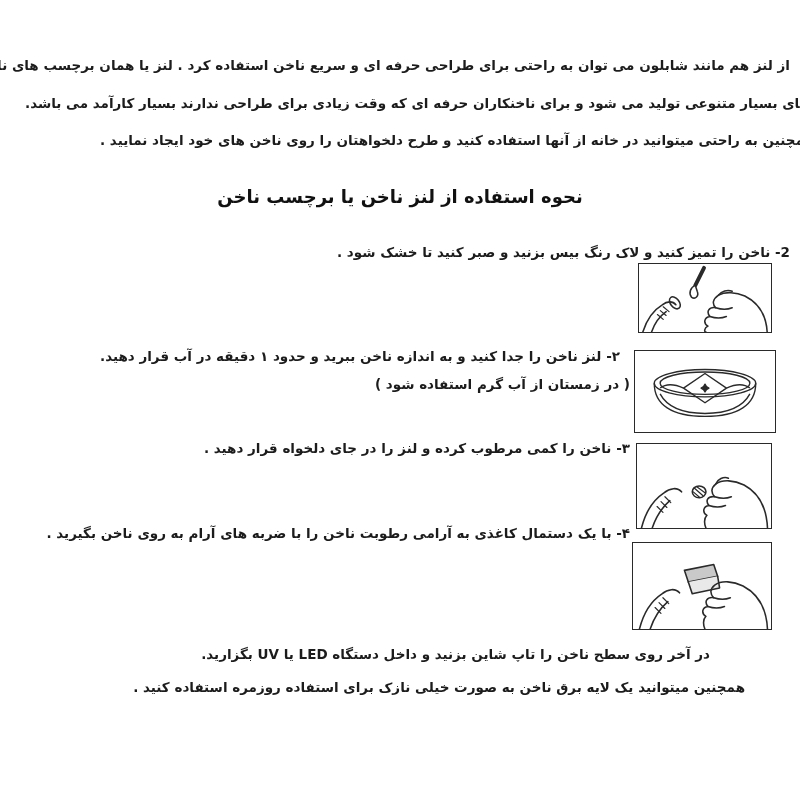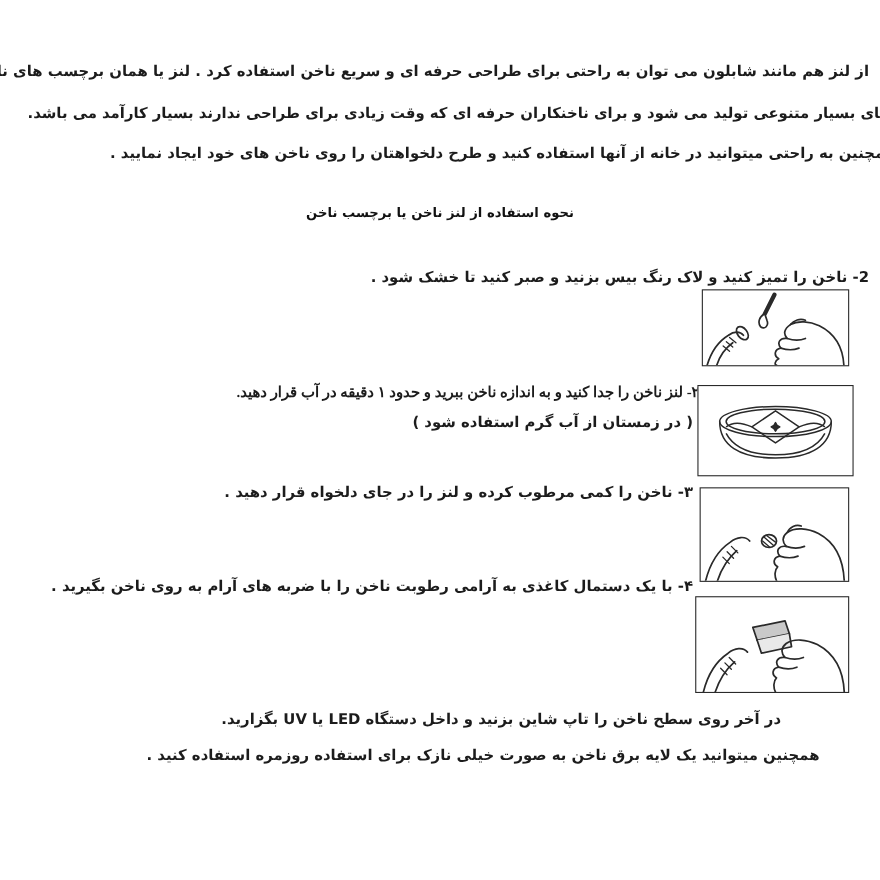--- a/index.html
+++ b/index.html
@@ -19,21 +19,21 @@
     font-size:13.5px;
     font-weight:700;
     color:#1c1c1c;
     letter-spacing:0;
   }
   .heading{
     position:absolute;
     width:100%;
     text-align:center;
     direction:rtl;
-    font-size:12px;
+    font-size:18px;
     font-weight:700;
     color:#111;
   }
   .illu-box{
     position:absolute;
     border:1.6px solid #2a2a2a;
     background:#ffffff;
     box-sizing:border-box;
   }
   .illu-box svg{display:block;width:100%;height:100%;}
@@ -60,21 +60,21 @@
         <path d="M78,45 C84,47 90,47 95,45"></path>
         <path d="M72,54 C78,56 84,56 89,54"></path>
         <path d="M3,70 C7,57 13,48 23,42 C28,38 34,38 37,42"></path>
         <path d="M12,70 C15,61 20,54 27,49"></path>
         <ellipse cx="36" cy="40" rx="4.5" ry="7" transform="rotate(-38 36 40)"></ellipse>
         <path d="M24,44 L30,49 M21,48 L27,53 M18,52 L24,57" stroke-width="1.2"></path>
       </g>
     </svg>
   </div>
 
-  <div class="txt" style="top:348px;right:164px;font-family:Liberation Serif, serif;">۲- لنز ناخن را جدا کنید و به اندازه ناخن ببرید و حدود ۱ دقیقه در آب قرار دهید.</div>
+  <div class="txt" style="top:348px;right:180px;">۲- لنز ناخن را جدا کنید و به اندازه ناخن ببرید و حدود ۱ دقیقه در آب قرار دهید.</div>
   <div class="txt" style="top:376px;right:170px;text-align:right;">( در زمستان از آب گرم استفاده شود )</div>
   <div class="illu-box" style="top:350px;left:634px;width:142px;height:83px;">
     <svg viewBox="0 0 142 83">
       <g stroke="#2a2a2a" stroke-width="1.4" fill="none" stroke-linejoin="round">
         <ellipse cx="71" cy="33" rx="52" ry="14"></ellipse>
         <ellipse cx="71" cy="33" rx="46" ry="11.5"></ellipse>
         <path d="M19,33 C19,55 37,67 71,67 C105,67 123,55 123,33"></path>
         <path d="M25,44 C33,59 50,64 71,64 C92,64 109,59 117,44"></path>
         <polygon points="71,23 93,38 71,53 49,38"></polygon>
         <path d="M49,38 C38,33 30,34 25,38"></path>

